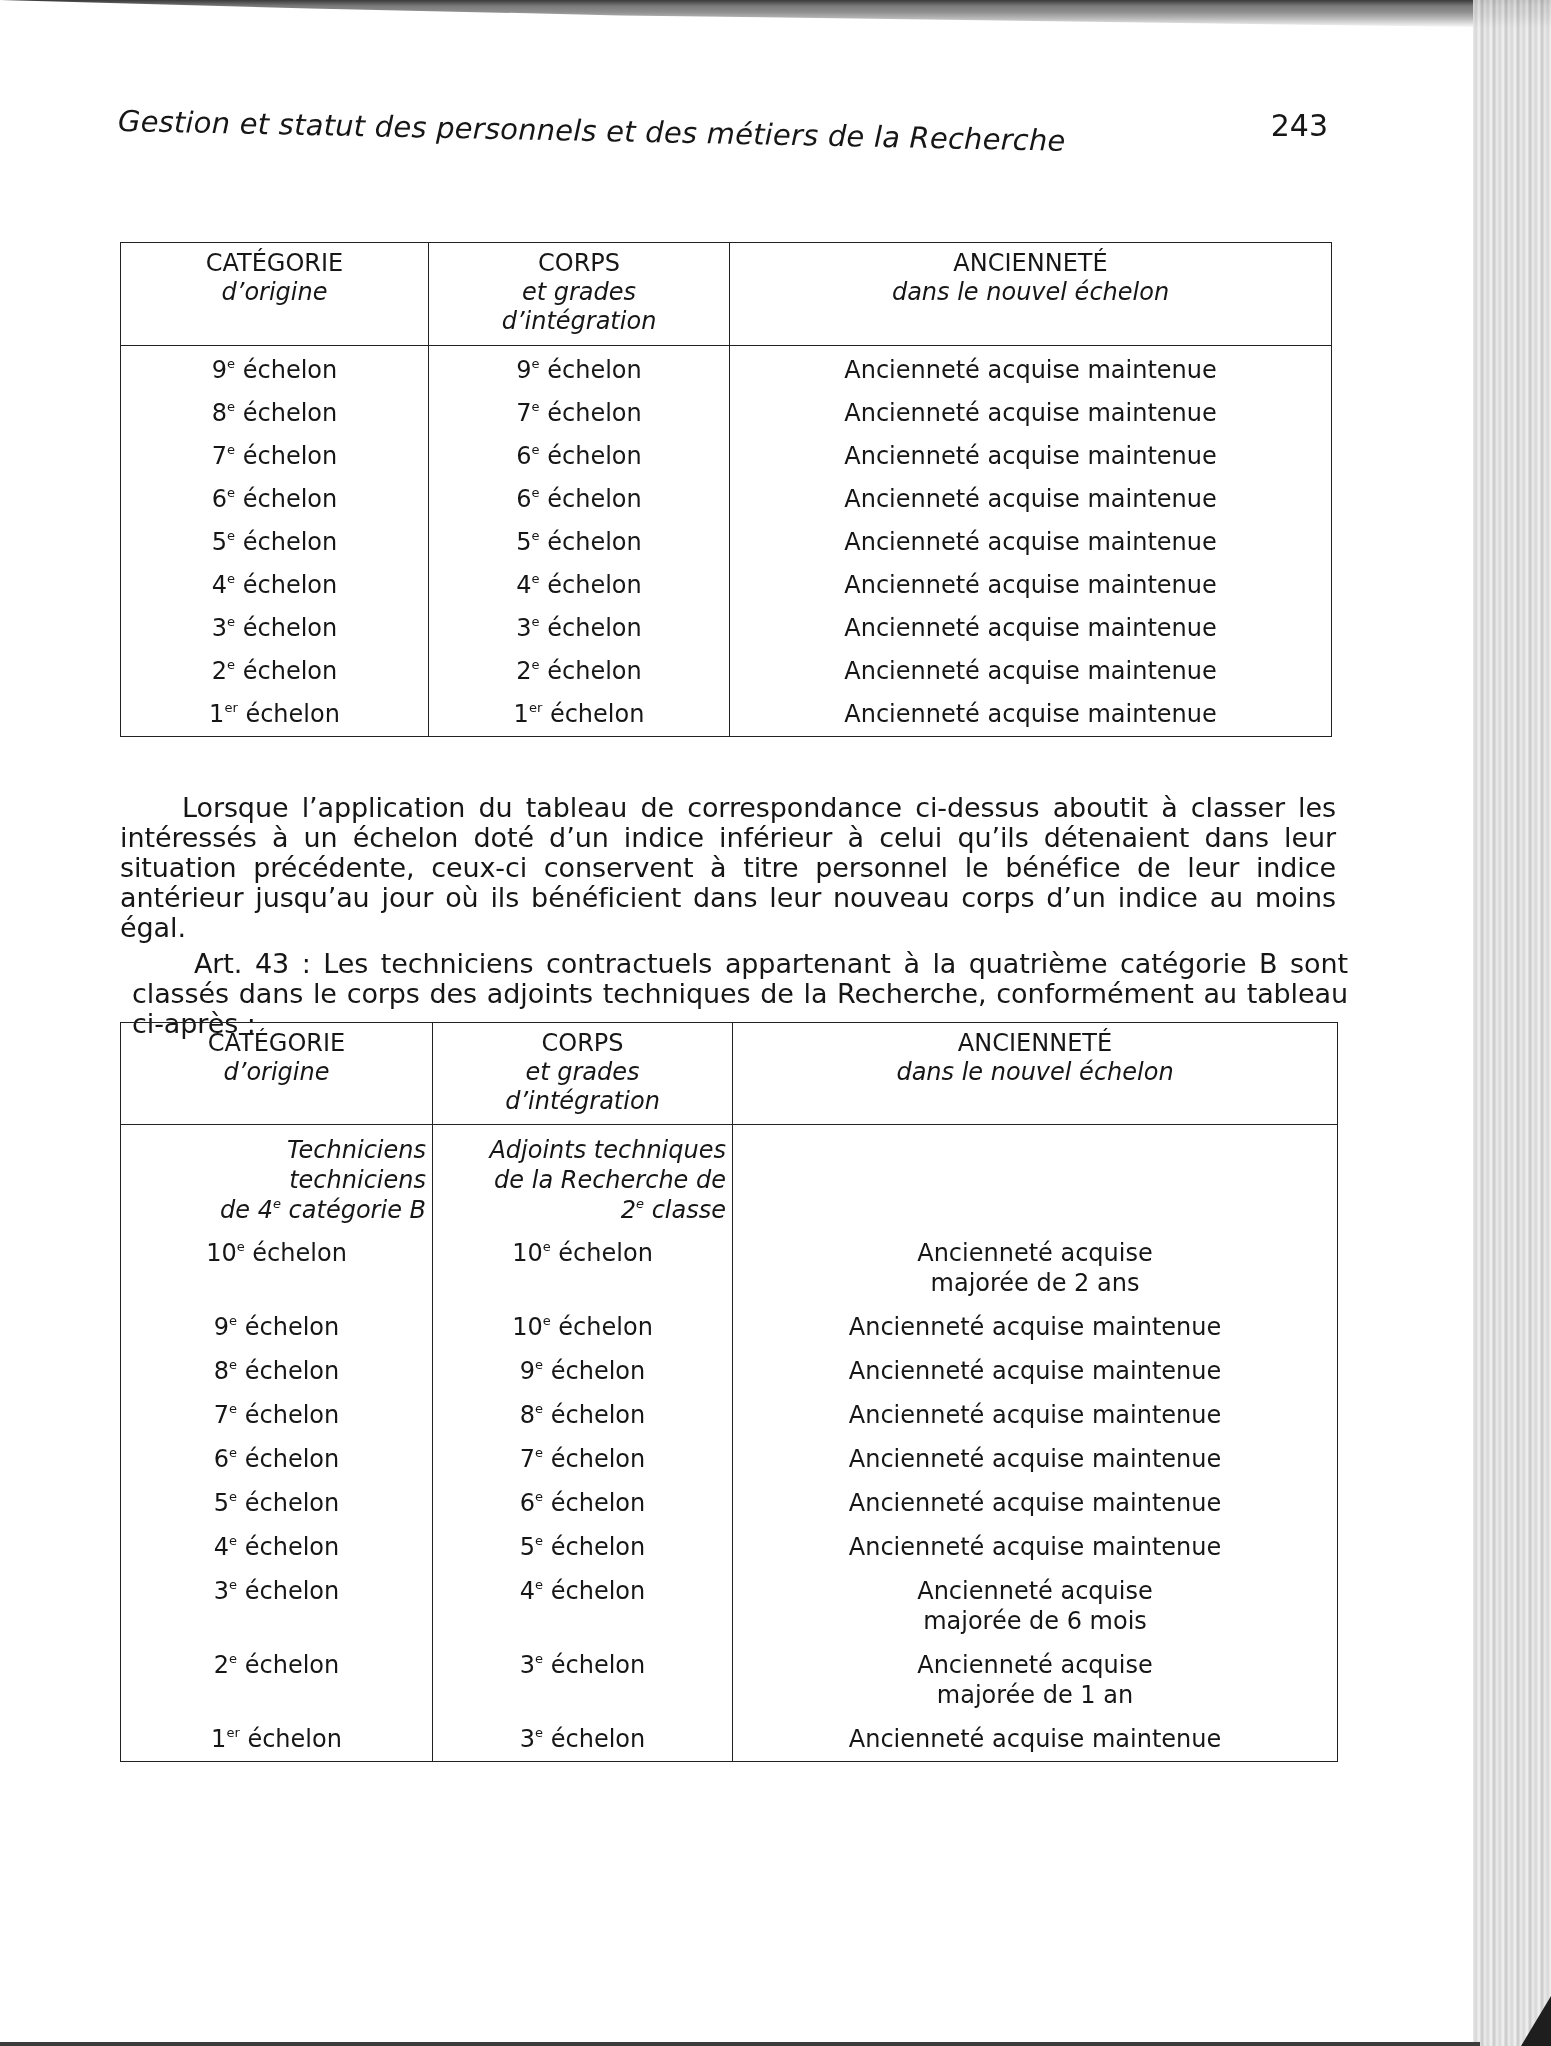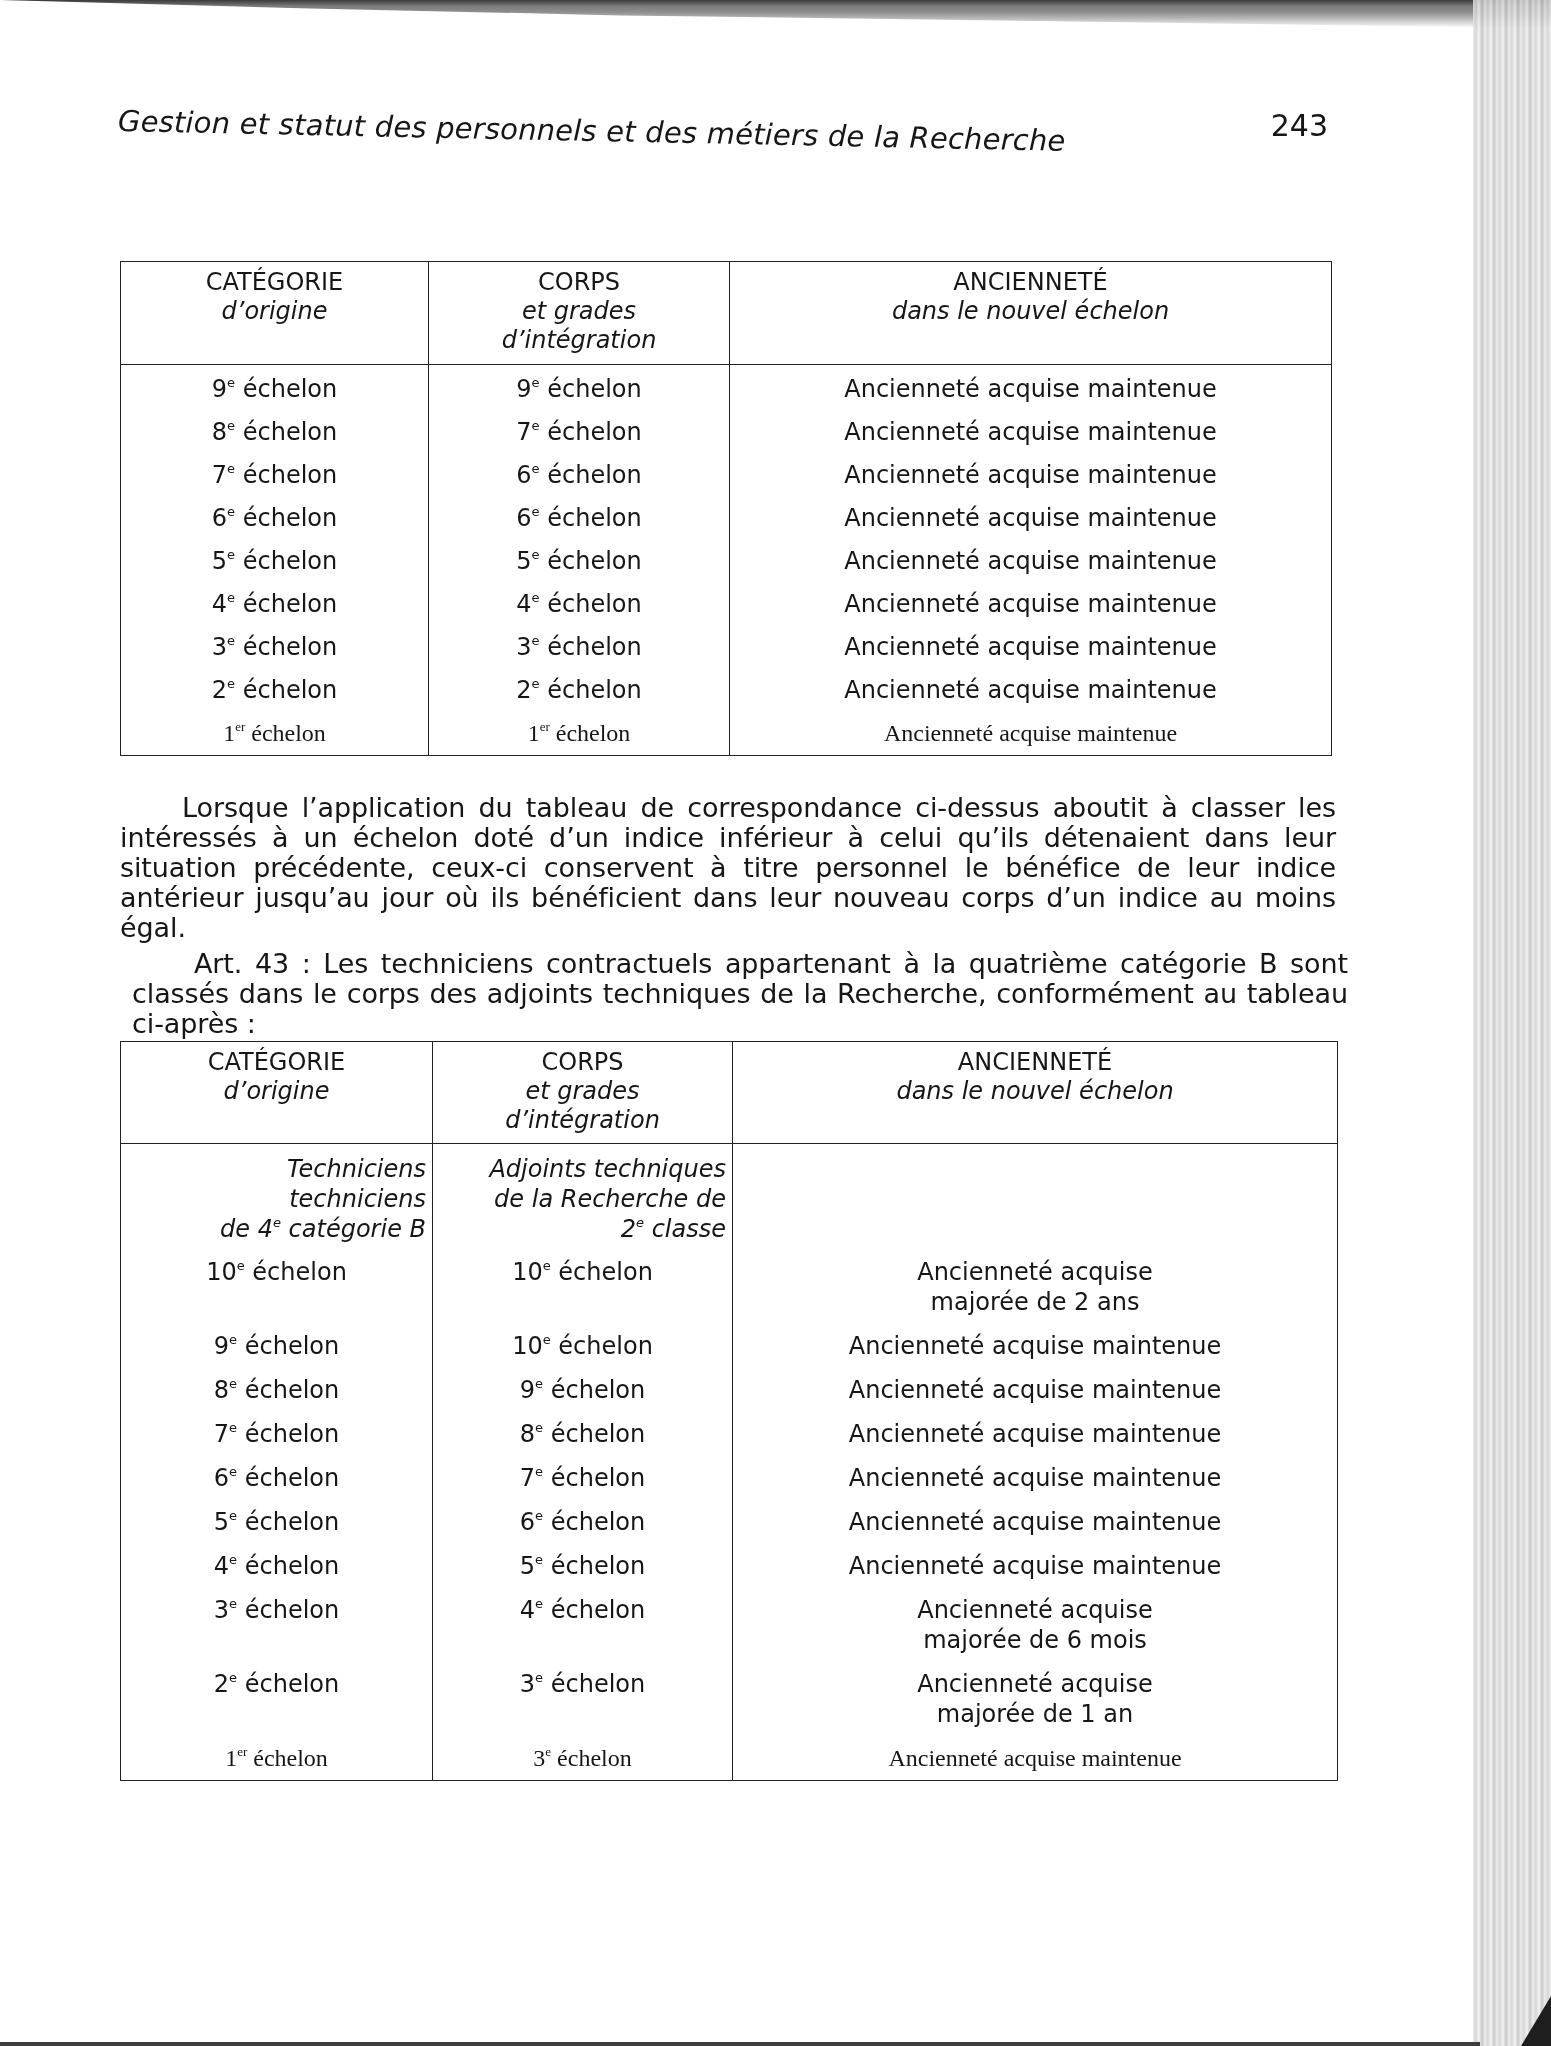--- a/index.html
+++ b/index.html
@@ -34,31 +34,31 @@
     position: absolute; left: 0; top: 6px;
     font-size: 29px; font-style: italic; letter-spacing: 0.2px;
     transform: rotate(1.2deg); transform-origin: left center;
   }
   .page-number {
     position: absolute; right: 0; top: 10px; font-size: 30px;
   }
 
   table.grid {
     position: absolute; border-collapse: collapse;
-    font-size: 24px; text-align: center; margin-top: 19px;
+    font-size: 24px; text-align: center;
   }
   table.grid th, table.grid td {
     border-left: 1.6px solid #222; border-right: 1.6px solid #222;
     padding: 0 6px; font-weight: normal; vertical-align: top;
   }
   table.grid thead th {
     border-top: 1.6px solid #222; border-bottom: 1.6px solid #222;
     padding-top: 6px; padding-bottom: 6px; line-height: 29px;
   }
-  table.grid tbody tr:last-child td { border-bottom: 1.6px solid #222; font-family: Liberation Serif, serif; }
+  table.grid tbody tr:last-child td { border-bottom: 1.6px solid #222; }
   .hmain { display: block; font-style: normal; }
   .hsub { display: block; font-style: italic; }
   .ital { font-style: italic; }
   sup { font-size: 13px; vertical-align: 10px; line-height: 0; }
 
   #t1 { left: 120px; top: 242px; width: 1212px; }
   #t1 thead th { height: 90px; }
   #t1 tbody td { height: 43px; line-height: 43px; padding-top: 0; }
   #t1 tbody tr:first-child td { padding-top: 3px; }
 

